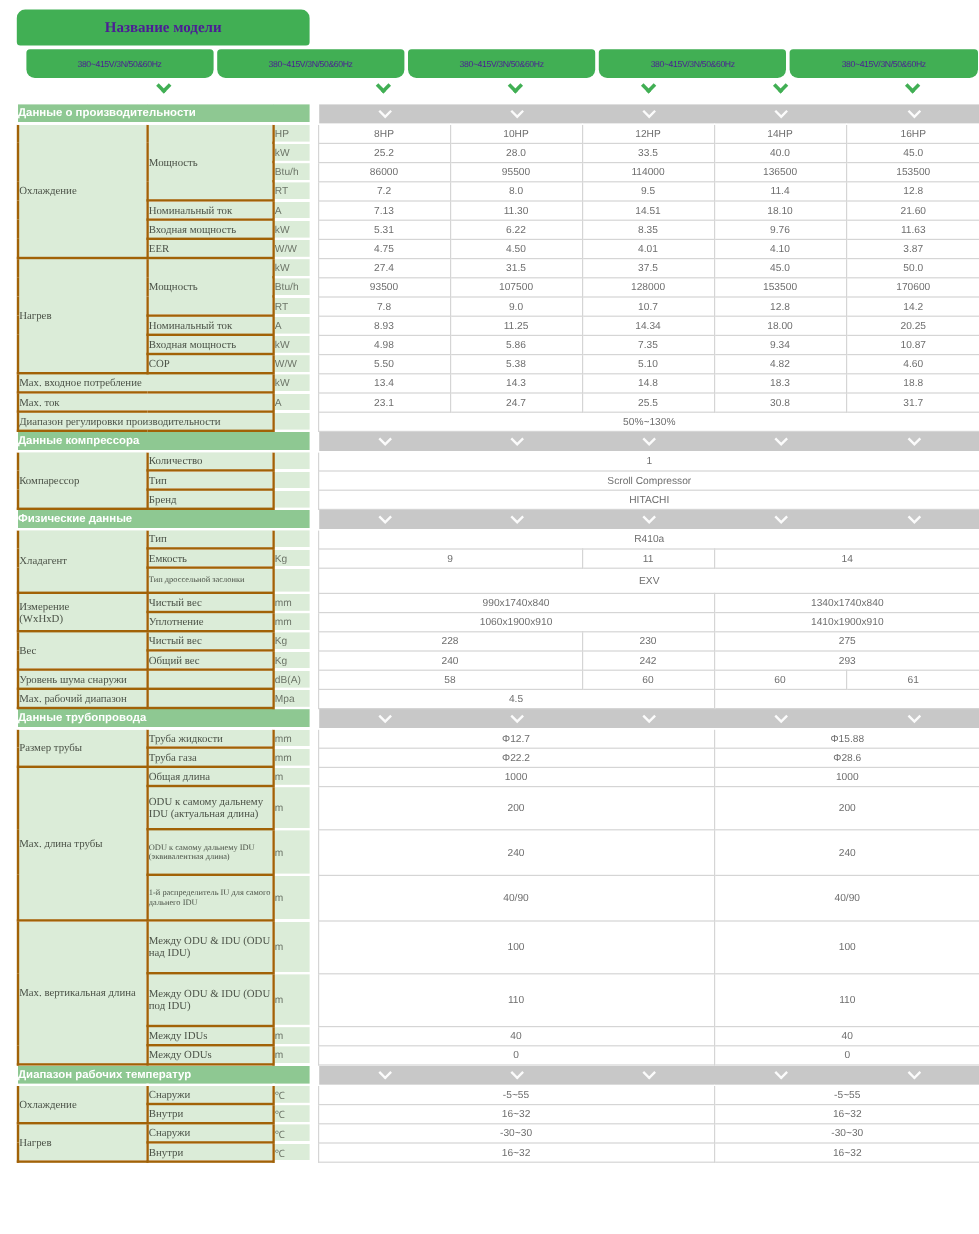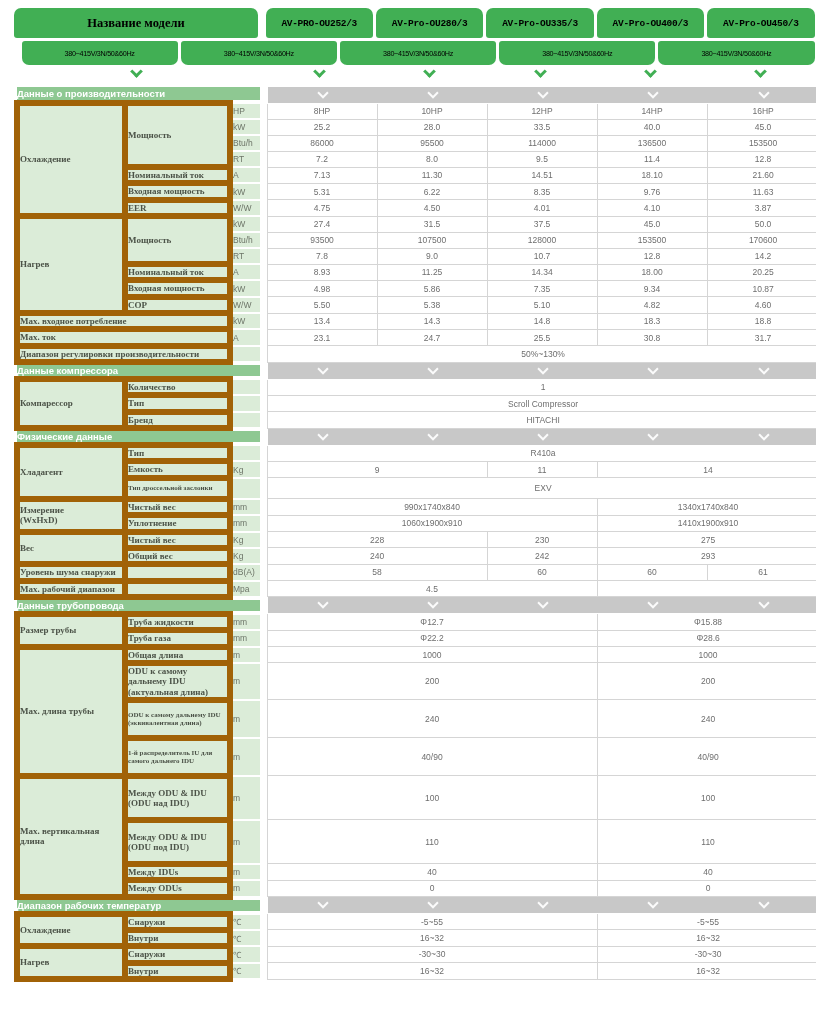--- a/index.html
+++ b/index.html
@@ -16,38 +16,38 @@
   body{width:816px;height:1028px;background:#fff;font-family:"Liberation Sans",sans-serif;overflow:hidden}
   .page{position:relative;width:816px;height:1028px;overflow:hidden;background:#fff}
   .content{margin-left:14px;width:802px;padding-top:8px}
 
   
   .hdr-row{display:flex;width:802px}
   .hdr-gut{width:6px;flex:none}
   .hdr-labelslot{width:244px;flex:none;display:flex}
   .hdr-cols{flex:1;display:flex}
   .hcol{flex:1;display:flex;padding:0 1.5px}
-  .hbox{flex:1;background:var(--green);color:#000000;display:flex;align-items:center;justify-content:center;text-align:left}
+  .hbox{flex:1;background:var(--green);color:#4c1d95;display:flex;align-items:center;justify-content:center;text-align:left}
   .mrow .hbox{border-radius:7px 7px 3px 3px;height:30px}
   .prow .hbox{border-radius:3px 3px 7px 7px;height:24px}
   .hdr-space{height:3px}
   .hbox.lab{font-family:"Liberation Serif",serif;font-weight:bold;font-size:12.5px}
   .hbox.model{font-family:"Liberation Mono",monospace;font-weight:bold;font-size:9.5px;letter-spacing:-0.3px}
   .hbox.power{font-family:Liberation Sans, sans-serif;font-size:7.2px;letter-spacing:-0.3px}
   .chev-row{display:flex;width:802px;height:20px;align-items:flex-start;padding-top:2px}
   .chevslot{display:flex;justify-content:center;align-items:flex-start}
   .chevslot.lab{width:244px;flex:none}
   .chevslot.col{flex:1}
   .chev{display:inline-block;width:8px;height:8px;border-right:2px solid rgba(255,255,255,.92);border-bottom:2px solid rgba(255,255,255,.92);transform:rotate(45deg)}
   .chev.g{width:9px;height:9px;border-width:3px;border-color:var(--green)}
 
   
   table.spec{border-collapse:collapse;table-layout:fixed;width:802px}
   table.spec td{padding:0;height:16px;vertical-align:middle;overflow:hidden}
-  td.l1,td.l2{background:var(--label-bg);border:6px solid #a16207;font-family:"Liberation Serif",serif;font-weight:bold;font-size:9px;color:var(--l-text);padding:1px 3px 1px 7px;line-height:1.15;white-space:pre-line}
+  td.l1,td.l2{background:var(--label-bg);border:2px solid #a16207;font-family:"Liberation Serif",serif;font-weight:normal;font-size:9px;color:var(--l-text);padding:1px 3px 1px 7px;line-height:1.15;white-space:pre-line}
   td.u{background:var(--label-bg);border:2px solid #fff;font-size:8.5px;color:var(--u-text);}
   td.d{background:#fff;border:1px solid var(--d-border);font-size:8.5px;color:var(--d-text);text-align:center;padding:1px 2px}
   td.gut{background:#fff;border:none}
   td.sm{font-size:7px}
   td.sec-title{background:var(--sec-green);border:2px solid #fff;border-left:none;color:#fff;font-family:Liberation Sans, sans-serif;font-weight:bold;font-size:9.5px;padding-left:8px}
   td.sec-bar{background:var(--bar-gray);border:1px solid #fff}
   .bar-chevs{display:flex;width:100%}
   .bar-chevs span{flex:1;display:flex;justify-content:center;align-items:center}
   .bar-chevs .chev{margin-top:-4px}
   tr.secrow{height:17px}
@@ -58,37 +58,20 @@
 <div class="page">
   <div class="content">
 
     <div class="hdr-row mrow">
       <div class="hdr-labelslot">
         <div class="hbox lab">
           <span>Название модели</span>
         </div>
       </div>
       <div class="hdr-gut"></div>
-      <div class="hdr-cols" id="model-cols">
-          <div class="hcol">
-            <div class="hbox model">AV-PRO-OU252/3</div>
-          </div>
-          <div class="hcol">
-            <div class="hbox model">AV-Pro-OU280/3</div>
-          </div>
-          <div class="hcol">
-            <div class="hbox model">AV-Pro-OU335/3</div>
-          </div>
-          <div class="hcol">
-            <div class="hbox model">AV-Pro-OU400/3</div>
-          </div>
-          <div class="hcol">
-            <div class="hbox model">AV-Pro-OU450/3</div>
-          </div>
-        </div>
     </div>
     <div class="hdr-space"></div>
 
     <div class="hdr-row prow">
       <div class="hdr-gut"></div>
       <div class="hdr-cols" id="power-cols">
           <div class="hcol">
             <div class="hbox power">380~415V/3N/50&amp;60Hz</div>
           </div>
           <div class="hcol">

